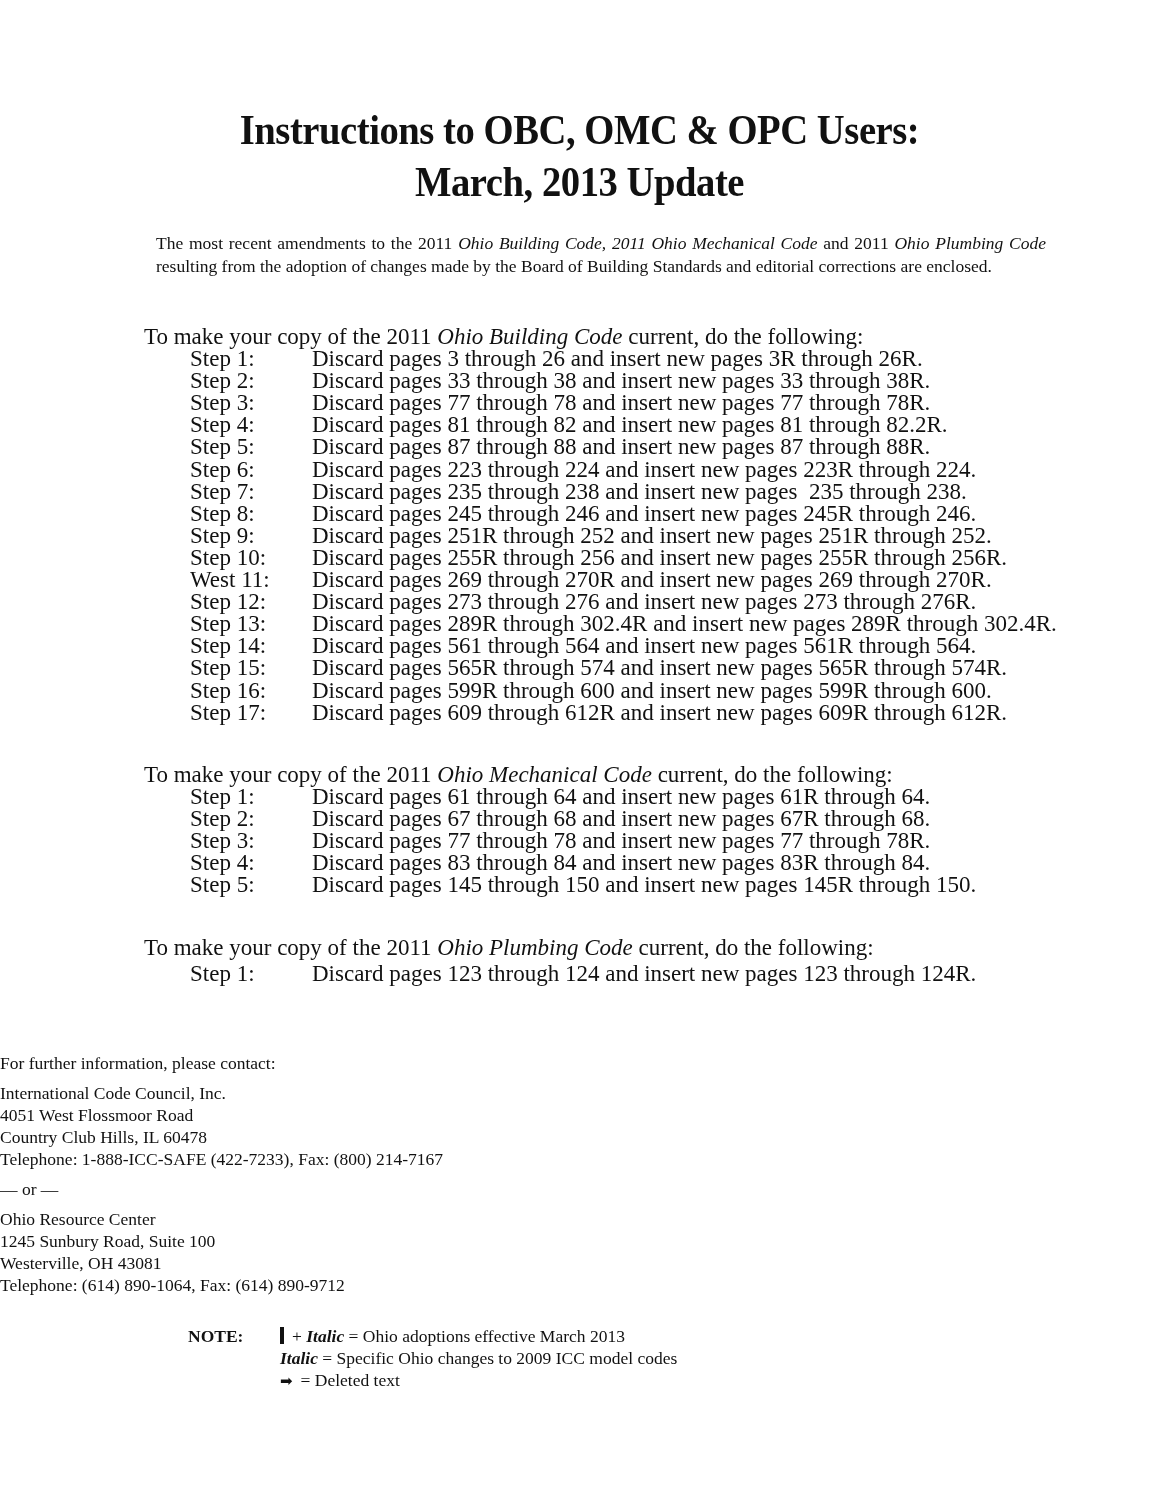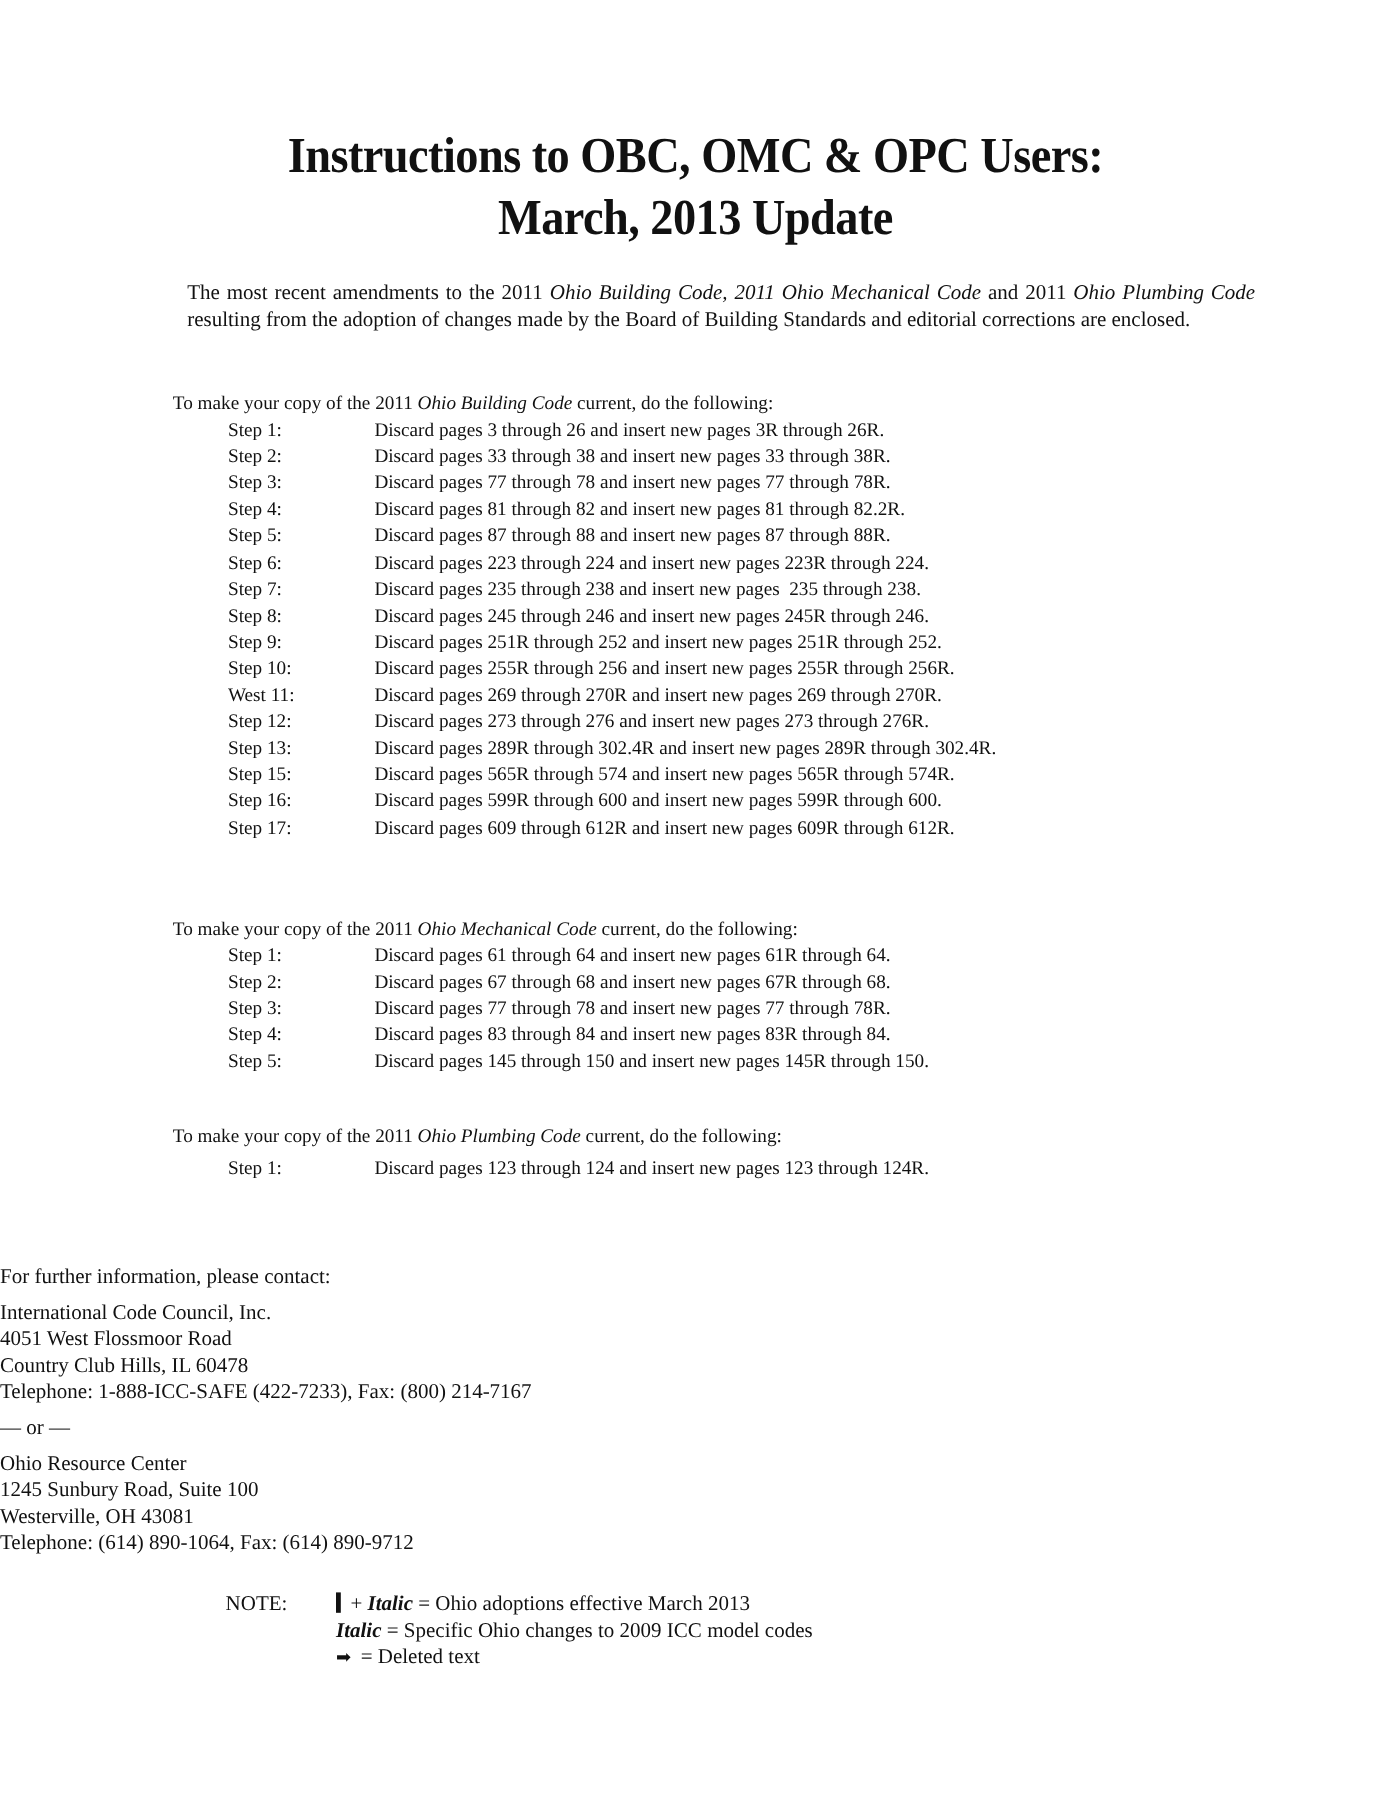--- a/index.html
+++ b/index.html
@@ -29,21 +29,21 @@
       width: 890px;
       top: 220px;
       font-size: 17.5px;
       line-height: 23px;
       text-align: justify;
     }
     .section {
       position: absolute;
       left: 144px;
       width: 900px;
-      font-size: 16px;
+      font-size: 23px;
       line-height: 22.1px;
     }
     .section .lead { margin: 0; }
     .steps { margin: 0; padding: 0; list-style: none; }
     .step { display: flex; gap: 32px; }
     .step-label { width: 90px; padding-left: 46px; flex: none; }
     .step-text { white-space: pre; }
     .contact {
       position: absolute;
       left: 0; right: 0;
@@ -54,21 +54,21 @@
     }
     .contact .gap { height: 8px; }
     .note {
       position: absolute;
       left: 188px;
       top: 1325px;
       font-size: 17.5px;
       line-height: 22px;
       display: flex;
     }
-    .note-label { font-weight: normal; width: 92px; flex: none; }
+    .note-label { font-weight: bold; width: 92px; flex: none; }
     .bar-icon {
       display: inline-block;
       width: 4px; height: 17px;
       background: #111;
       vertical-align: -2px;
       margin-right: 8px;
     }
     .arrow-icon {
       display: inline-block;
       font-size: 15px;
@@ -133,20 +133,24 @@
         <span class="step-label">West 11:</span>
         <span class="step-text">Discard pages 269 through 270R and insert new pages 269 through 270R.</span>
       </li>
     <li class="step">
         <span class="step-label">Step 12:</span>
         <span class="step-text">Discard pages 273 through 276 and insert new pages 273 through 276R.</span>
       </li>
     <li class="step">
         <span class="step-label">Step 13:</span>
         <span class="step-text">Discard pages 289R through 302.4R and insert new pages 289R through 302.4R.</span>
+      </li>
+    <li class="step">
+        <span class="step-label">Step 14:</span>
+        <span class="step-text">Discard pages 561 through 564 and insert new pages 561R through 564.</span>
       </li>
     <li class="step">
         <span class="step-label">Step 15:</span>
         <span class="step-text">Discard pages 565R through 574 and insert new pages 565R through 574R.</span>
       </li>
     <li class="step">
         <span class="step-label">Step 16:</span>
         <span class="step-text">Discard pages 599R through 600 and insert new pages 599R through 600.</span>
       </li>
     <li class="step">

